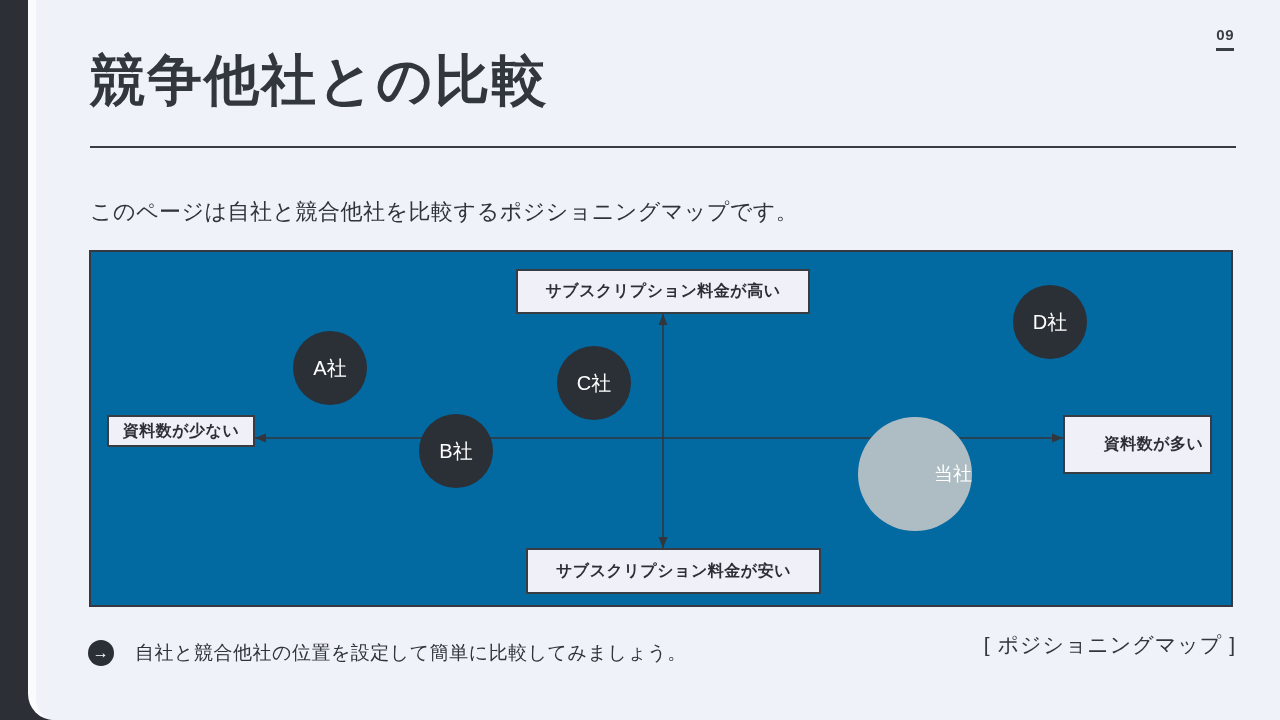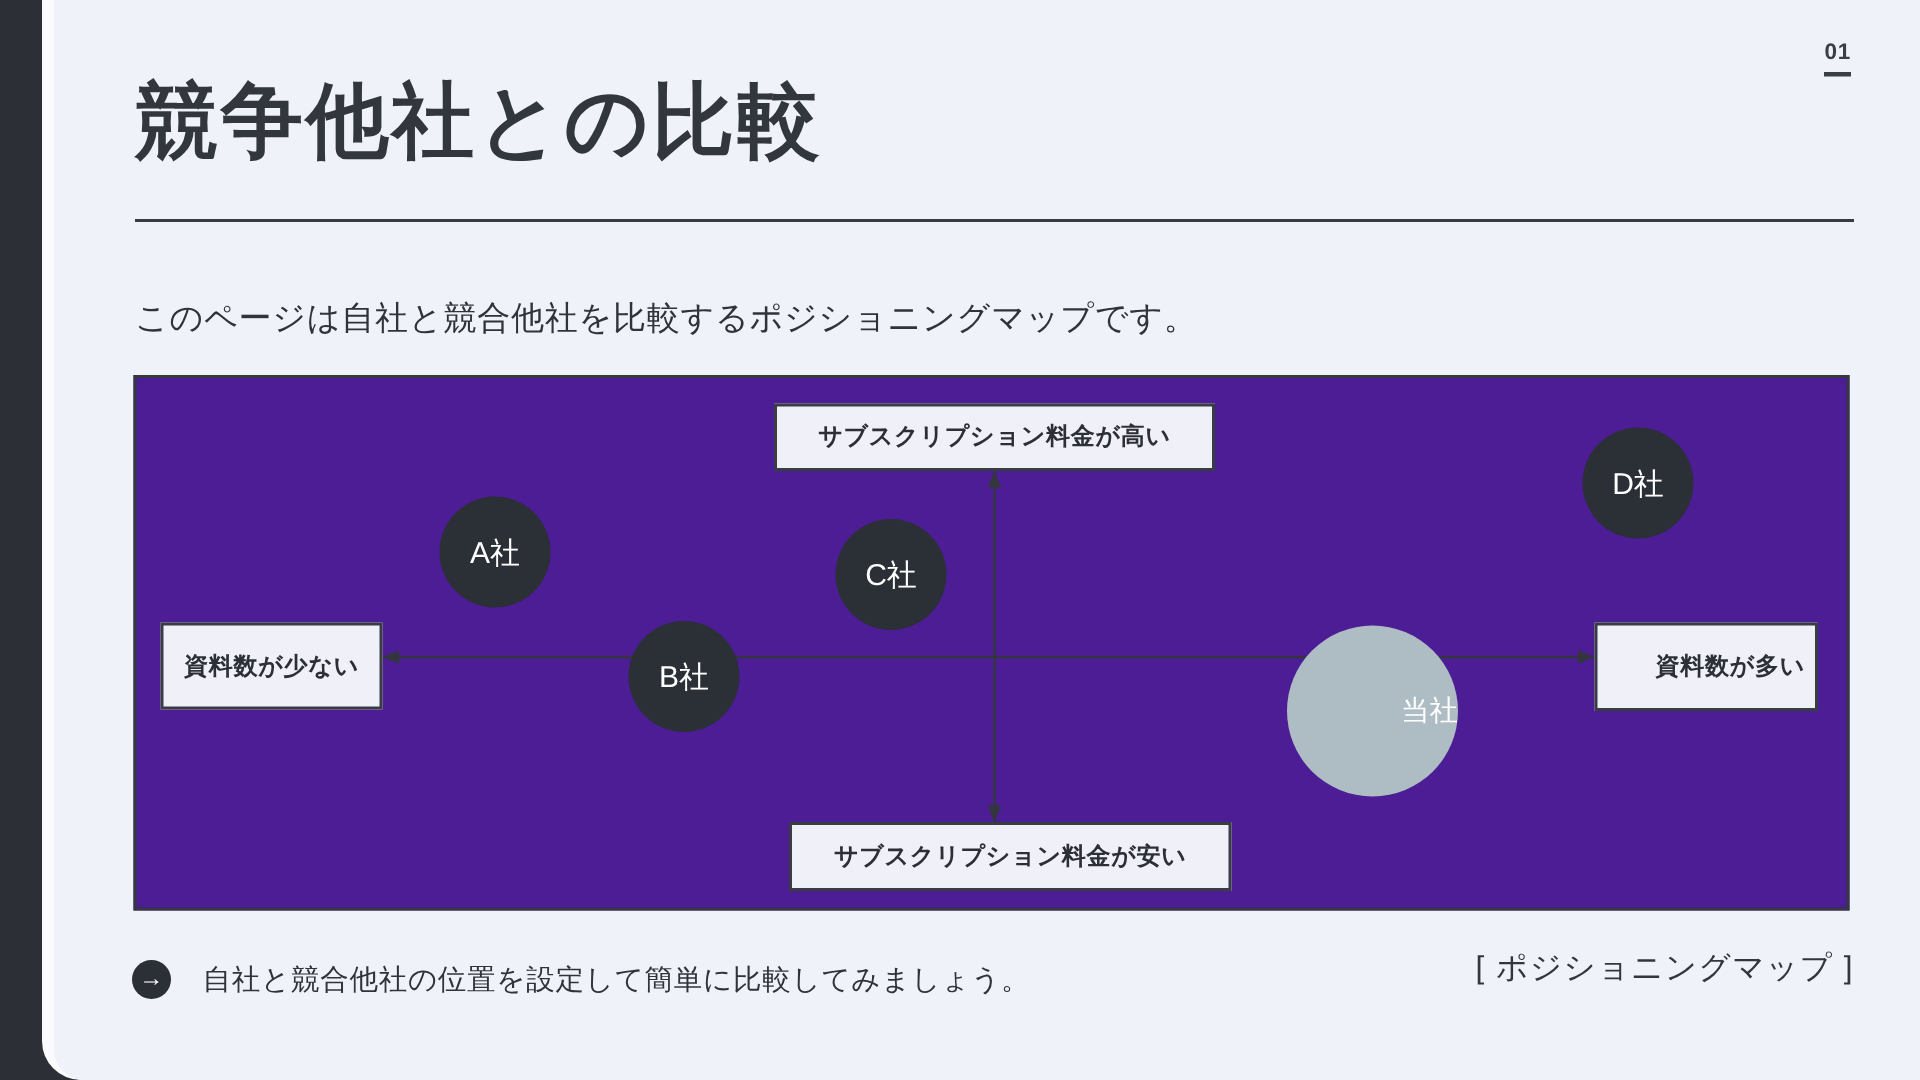--- a/index.html
+++ b/index.html
@@ -31,43 +31,43 @@
   .title-rule {
     position:absolute; left:54px; top:146px; width:1146px; height:2px;
     background:#383c43;
   }
   .subtitle {
     position:absolute; left:54px; top:197px;
     font-size:22px; font-weight:500; color:#2f333a; letter-spacing:0.5px;
   }
   .map-box {
     position:absolute; left:53px; top:250px; width:1144px; height:357px;
-    background:#4c1d95; border:2px solid #35393f;
+    background:#0369a1; border:2px solid #35393f;
   }
   .axes { position:absolute; left:0; top:0; }
   .axis-label {
     position:absolute; display:flex; align-items:center; justify-content:center;
     background:#f0f1f8; border:2px solid #383c43;
     font-size:16px; font-weight:bold; color:#2c3036; letter-spacing:0.5px;
     white-space:nowrap;
   }
   .axis-top    { left:425px; top:17px;  width:294px; height:45px; }
   .axis-bottom { left:424px; top:296px; width:295px; height:46px;margin-left:11px; }
-  .axis-left   { left:16px;  top:163px; width:148px; height:58px; }
+  .axis-left   { left:16px;  top:163px; width:148px; height:32px; }
   .axis-right  { left:972px; top:163px; width:149px; height:59px;padding-left:32px; }
   .company {
     position:absolute; width:74px; height:74px; border-radius:50%;
     background:#2b2f36; color:#ffffff;
     display:flex; align-items:center; justify-content:center;
     font-size:20px; font-weight:500;
   }
   .company-a    { left:202px; top:79px; }
   .company-b    { left:328px; top:162px; }
   .company-c    { left:466px; top:94px; }
-  .company-d    { left:964px; top:33px;align-items:center; }
+  .company-d    { left:922px; top:33px;align-items:center; }
   .company-self {
     left:767px; top:165px; width:114px; height:114px;
     background:#aebdc4; font-size:19px;justify-content:flex-end;
   }
   .footer {
     position:absolute; left:52px; top:640px;
     display:flex; align-items:center; gap:21px;
     font-size:19px; font-weight:500; color:#2f333a; letter-spacing:0.5px;
   }
   .arrow-badge {
@@ -80,21 +80,21 @@
     font-size:21px; font-weight:500; color:#32363d; letter-spacing:1px;
   }
 </style>
 </head>
 <body>
 
 <div class="card">
   <div class="slide">
 
     <div class="page-num">
-      <span>01</span>
+      <span>09</span>
       <div class="page-num-rule"></div>
     </div>
 
     <div class="title">競争他社との比較</div>
     <div class="title-rule"></div>
 
     <div class="subtitle">このページは自社と競合他社を比較するポジショニングマップです。</div>
 
     <div class="map-box">
       <svg class="axes" width="1140" height="353" viewBox="0 0 1140 353">

